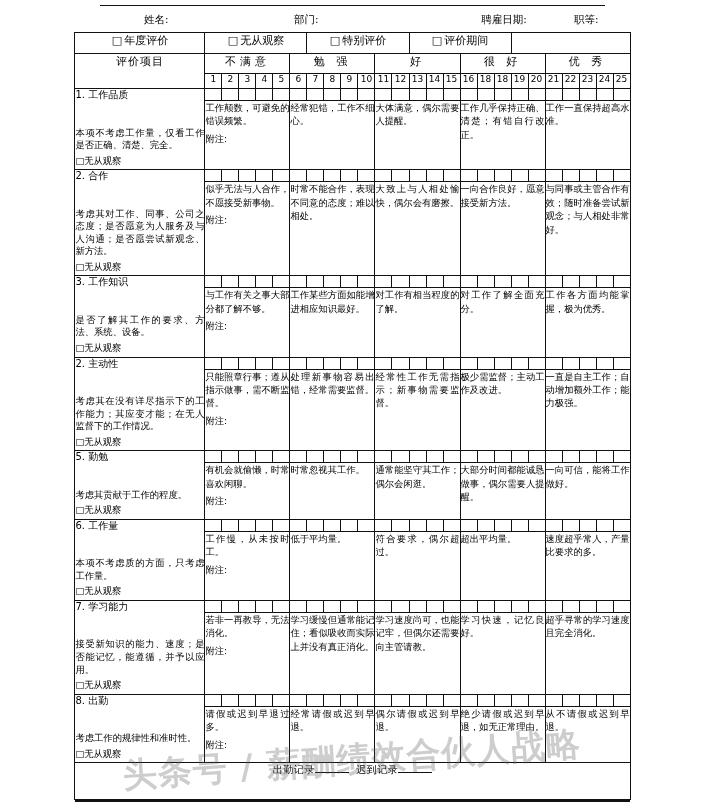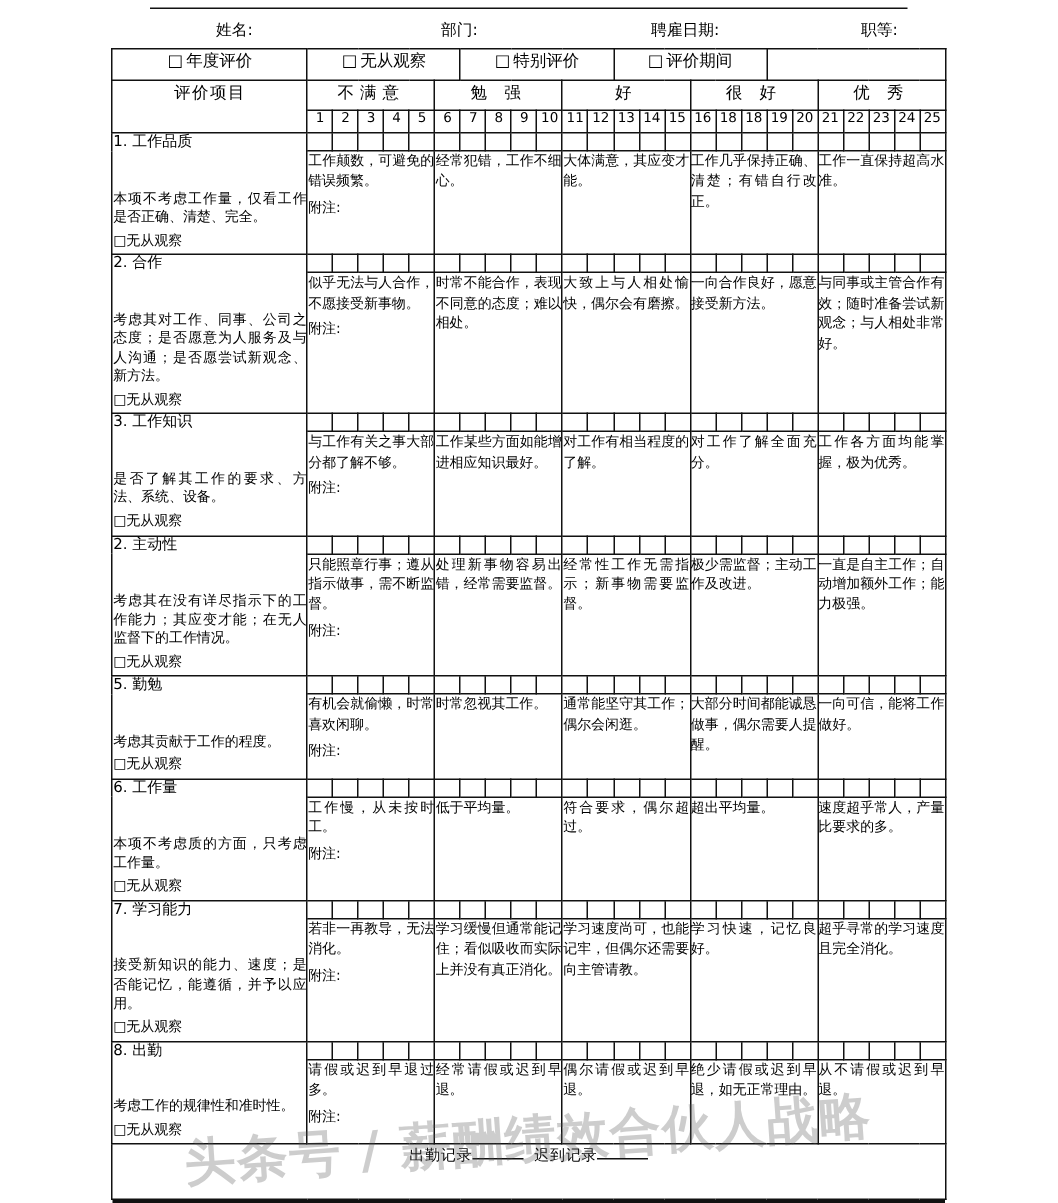--- a/index.html
+++ b/index.html
@@ -30,21 +30,21 @@
     width:505px;margin:0 auto;
     display:flex;
     font-size:10.5px;
     padding-top:7px;padding-bottom:5px;
     box-sizing:border-box;
   }
   .meta-cell{white-space:nowrap;}
   .m1{width:30px;}
   .m2{flex:0 0 150px;text-align:left;padding-left:14px;}
   .m3{flex:0 0 140px;text-align:left;}
-  .m4{flex:0 0 140px;text-align:left;}
+  .m4{flex:0 0 140px;text-align:center;}
   .m5{flex:1;text-align:left;}
   
   table.grid{
     width:555px;margin:0 auto;
     border-collapse:collapse;
     table-layout:fixed;
     font-size:9px;
   }
   table.grid td,table.grid th{
     border:1px solid #111;
@@ -228,21 +228,21 @@
         </tr>
         <tr>
           <td colspan="5" class="desc">
             <div>工作颠数，可避免的错误频繁。</div>
             <div class="note">附注:</div>
           </td>
           <td colspan="5" class="desc">
             <div>经常犯错，工作不细心。</div>
           </td>
           <td colspan="5" class="desc">
-            <div>大体满意，其应变才能。</div>
+            <div>大体满意，偶尔需要人提醒。</div>
           </td>
           <td colspan="5" class="desc">
             <div>工作几乎保持正确、清楚；有错自行改正。</div>
           </td>
           <td colspan="5" class="desc">
             <div>工作一直保持超高水准。</div>
           </td>
         </tr>
         <tr>
           <td class="crit-title" rowspan="2">

